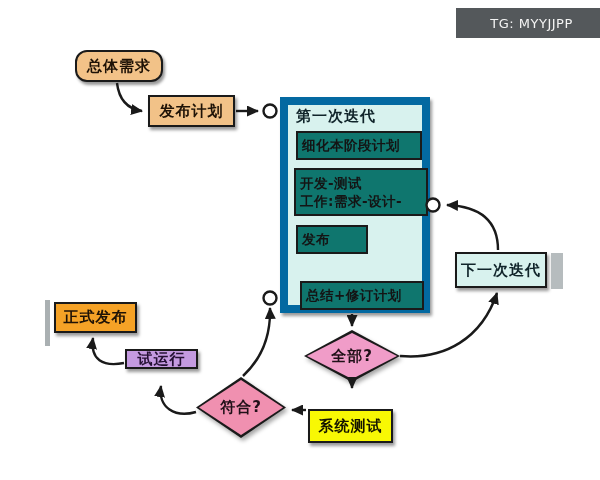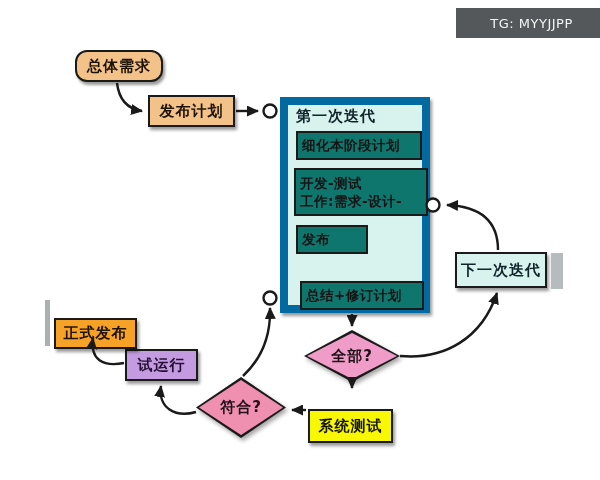--- a/index.html
+++ b/index.html
@@ -78,22 +78,22 @@
   
   .artifact{position:absolute;background:#aab0b2;z-index:1;}
   .artifact-left{left:45px;top:300px;width:5px;height:46px;}
   .artifact-right{left:551px;top:253px;width:12px;height:36px;background:#b6bcbe;}
 
   
   .n-overall{left:75px;top:50px;width:88px;height:32px;border-radius:12px;}
   .n-plan{left:148px;top:95px;width:87px;height:32px;}
   .n-next{left:455px;top:252px;width:92px;height:36px;}
   .n-systest{left:308px;top:393px;width:85px;height:34px;}
-  .n-trial{left:125px;top:349px;width:73px;height:32px;}
-  .n-official{left:54px;top:318px;width:83px;height:31px;}
+  .n-trial{left:125px;top:349px;width:73px;height:20px;}
+  .n-official{left:54px;top:302px;width:83px;height:31px;}
 </style>
 </head>
 <body>
 
 <div class="canvas">
 
   <div class="artifact artifact-left"></div>
   <div class="artifact artifact-right"></div>
 
   <div class="node tan n-overall">

